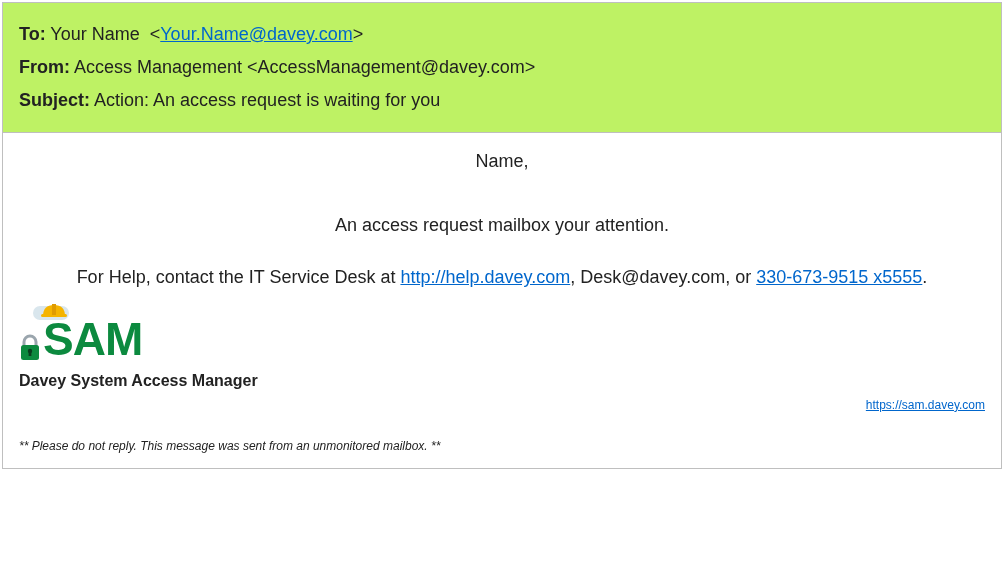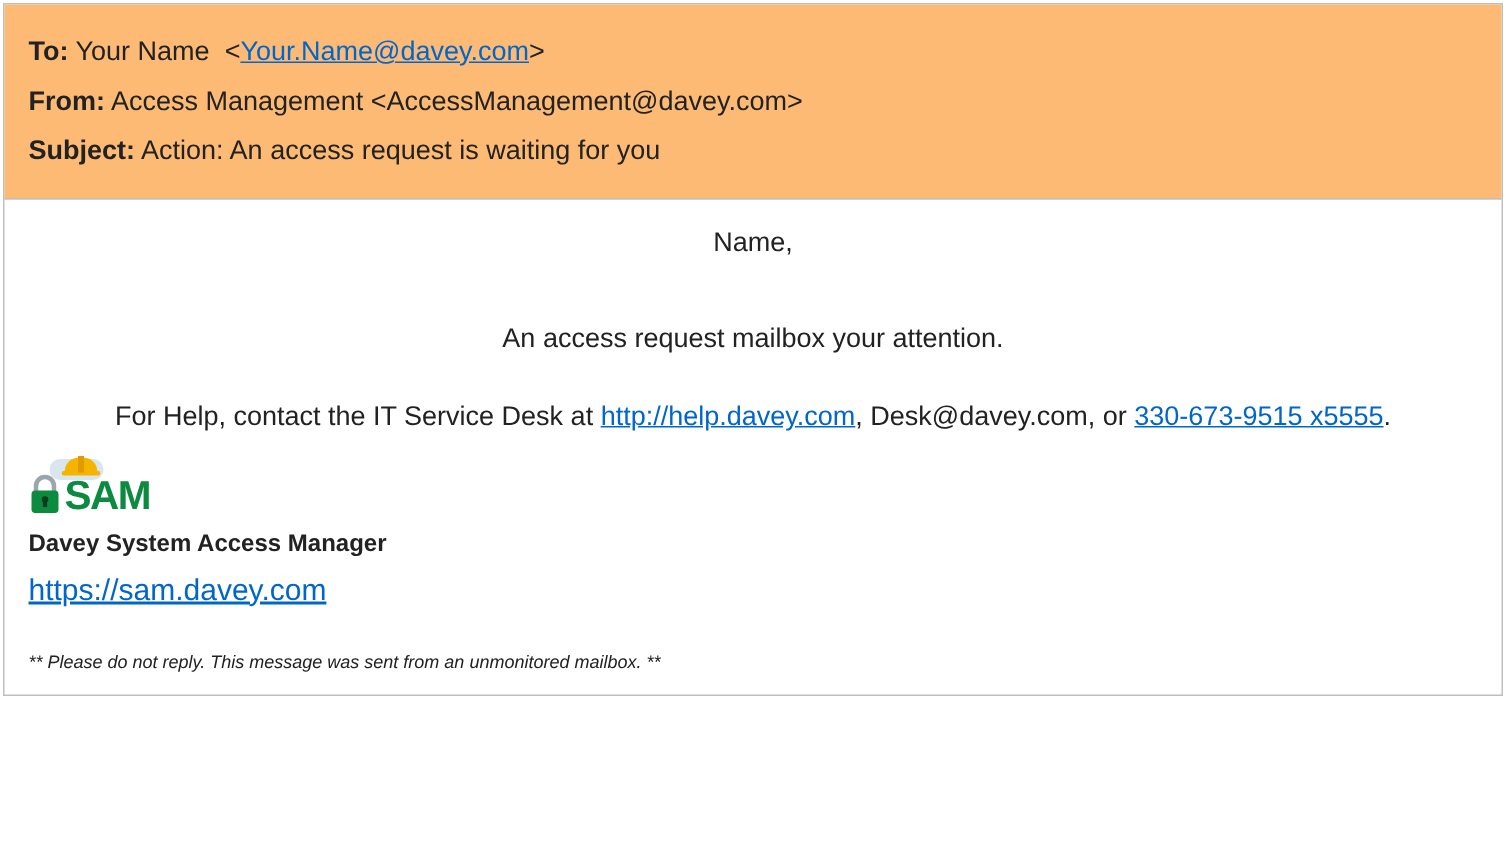--- a/index.html
+++ b/index.html
@@ -10,21 +10,21 @@
     background: #fff;
     width: 1004px;
     height: 563px;
   }
   .email-container {
     border: 1px solid #bfbfbf;
     width: 1000px;
     margin: 2px;
   }
   .email-header {
-    background: #fdba74;
+    background: #bef264;
     padding: 12px 16px;
     border-bottom: 1px solid #bfbfbf;
   }
   .header-line {
     font-size: 18px;
     color: #222;
     margin: 6px 0;
     line-height: 1.5;
   }
   .header-line b { font-weight: 700; }
@@ -54,33 +54,34 @@
   .hardhat {
     position: absolute;
     top: -14px;
     left: 22px;
     width: 26px;
     height: 16px;
   }
   .sam-text {
     font-family: Arial Black, Arial, sans-serif;
     font-weight: 900;
-    font-size: 27px;
+    font-size: 46px;
     color: #0c8a3f;
     letter-spacing: -1px;
     line-height: 1;
   }
   .signature-title {
     font-weight: 700;
     font-size: 16px;
     margin: 4px 0 0 0;
   }
   .signature-link {
     margin: 2px 0 22px 0;
-    font-size: 20px;
+    font-size: 12px;
+    text-align: right;
   }
   .disclaimer {
     font-style: italic;
     font-size: 12px;
     margin: 0;
   }
   
   .cloud {
     position: absolute;
     top: -10px;

